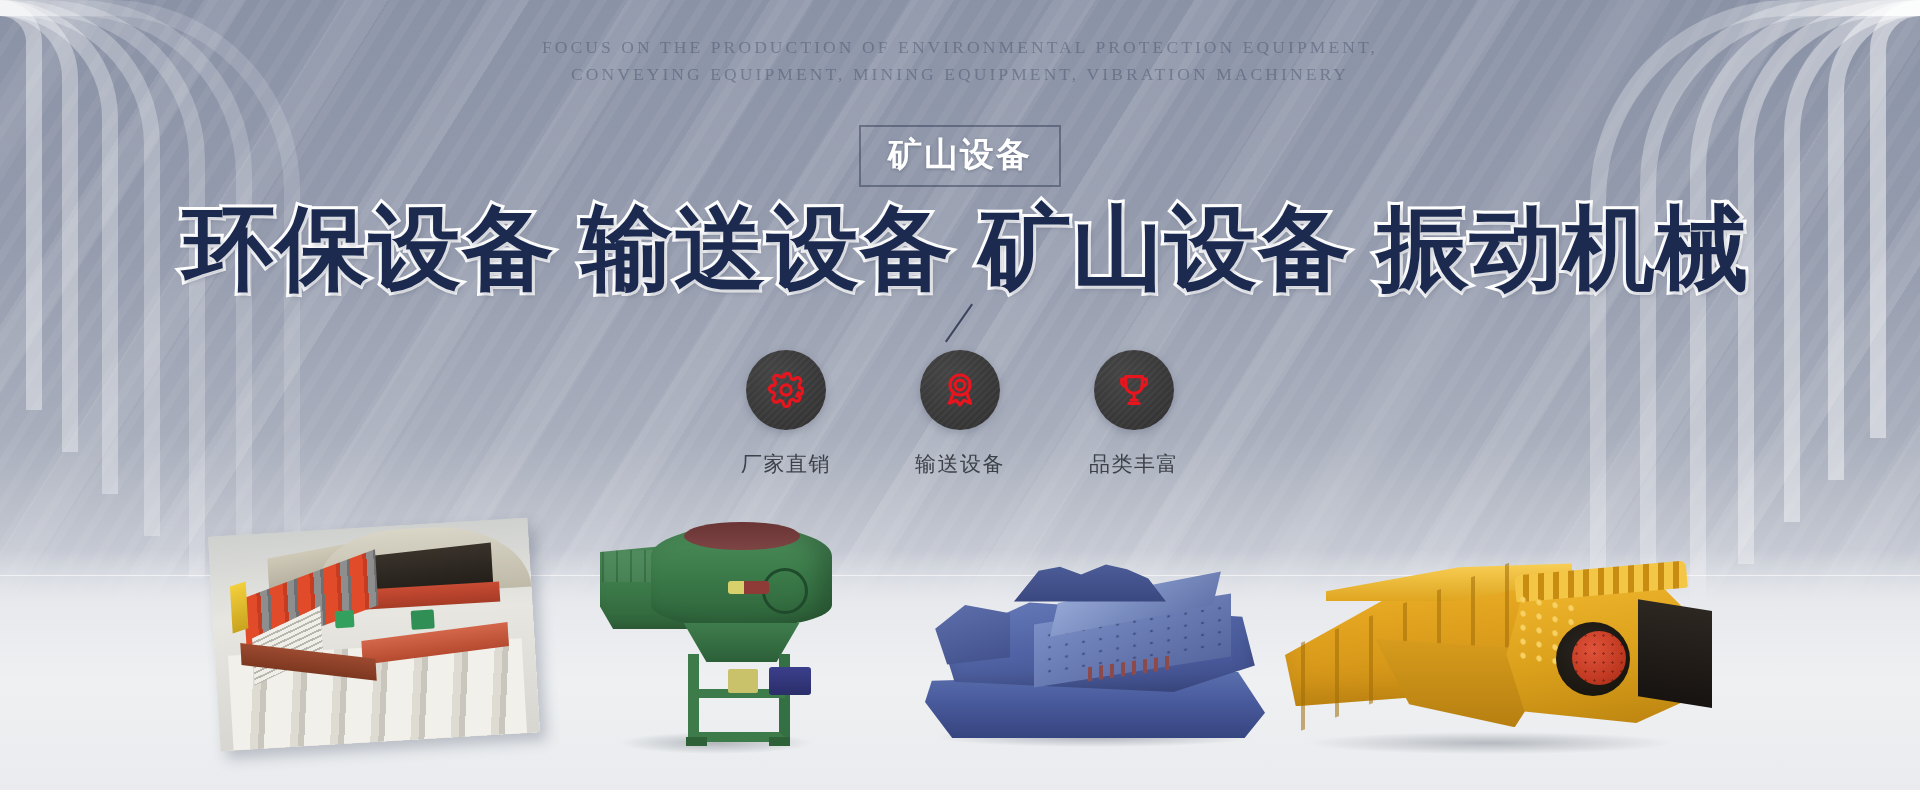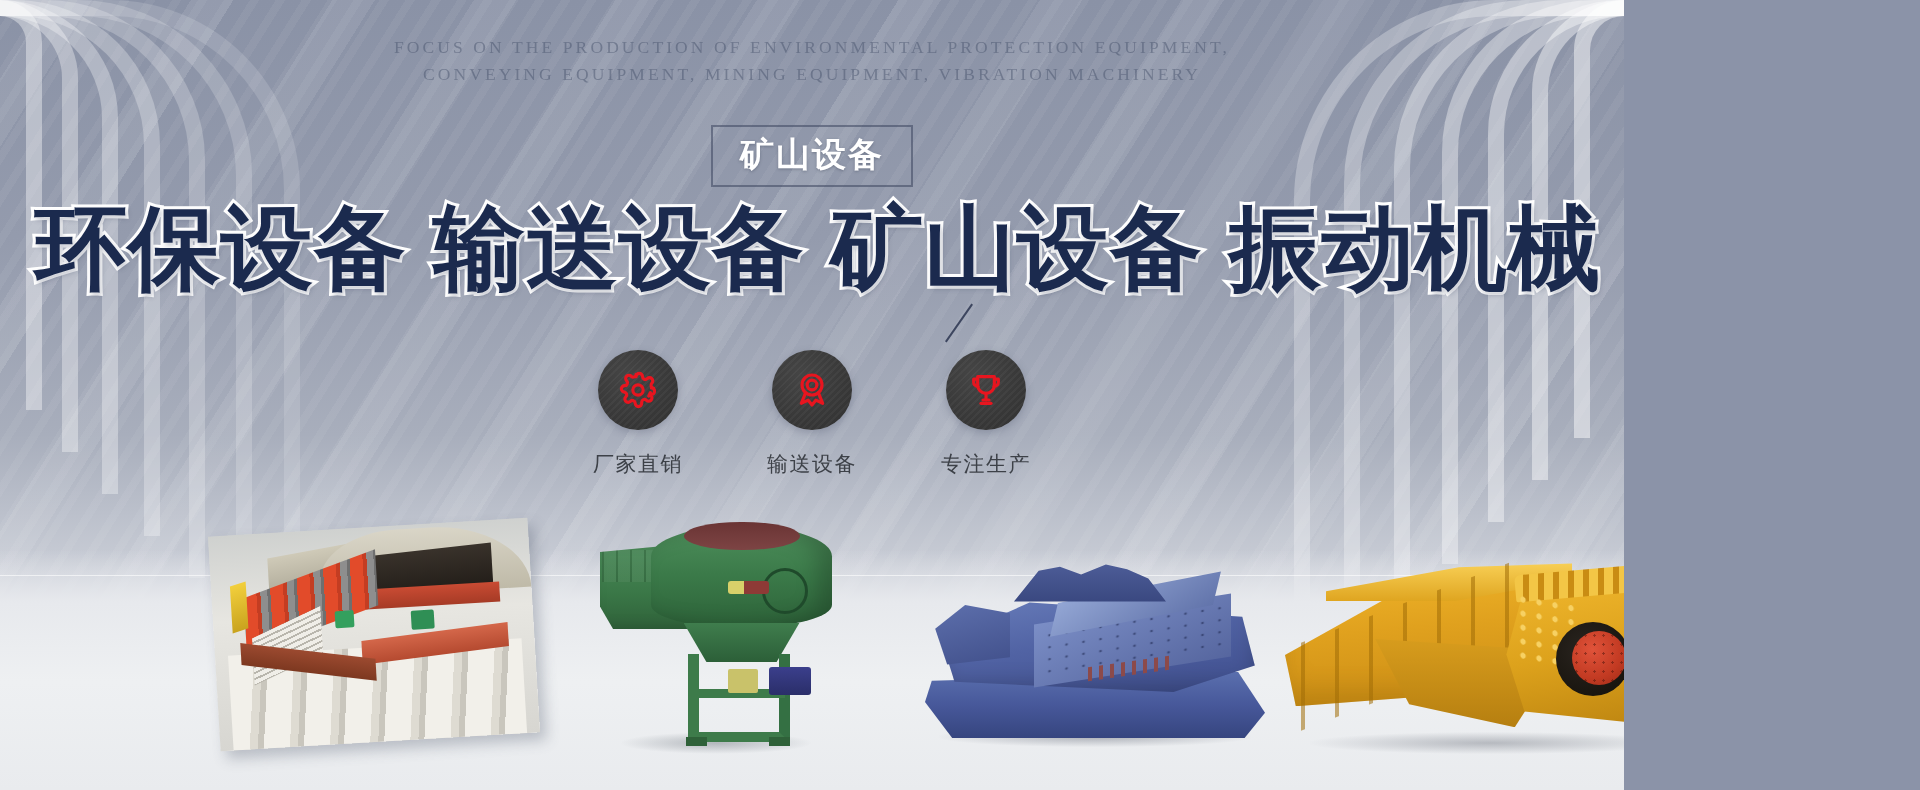--- a/index.html
+++ b/index.html
@@ -5,21 +5,21 @@
   * { margin:0; padding:0; box-sizing:border-box; }
   html,body { width:1920px; height:790px; overflow:hidden; }
   body {
     font-family:"Liberation Sans", sans-serif;
     background:#8b93a8;
   }
 
   
   #banner {
     position:relative;
-    width:1624px; height:790px;
+    width:1920px; height:790px;
     overflow:hidden;
     background:
       linear-gradient(180deg,#8a92a6 0%, #949bad 30%, #a8aebc 55%, #c9cdd6 72%, #e2e4e9 84%, #eceef1 100%);
   }
 
   
   .diag-stripes {
     position:absolute; inset:0;
     background:repeating-linear-gradient(
       -58deg,
@@ -476,21 +476,21 @@
       <div class="fcircle">
         <svg width="40" height="40" viewBox="0 0 24 24" fill="none" stroke="#e8151f" stroke-width="1.9" stroke-linecap="round" stroke-linejoin="round">
           <path d="M7 4h10v5a5 5 0 0 1-10 0V4z"></path>
           <path d="M7 5.5H4.6v1.8A2.6 2.6 0 0 0 7.2 9.9"></path>
           <path d="M17 5.5h2.4v1.8a2.6 2.6 0 0 1-2.6 2.6"></path>
           <path d="M12 14v4"></path>
           <path d="M9 20h6"></path>
           <path d="M10.2 18h3.6"></path>
         </svg>
       </div>
-      <div class="flabel">专注生产</div>
+      <div class="flabel">品类丰富</div>
     </div>
 
   </div>
 
   <div class="machines">
 
     <div class="machine" id="m1">
       <div class="legs"></div>
       <div class="roof2"></div>
       <div class="roof"></div>

